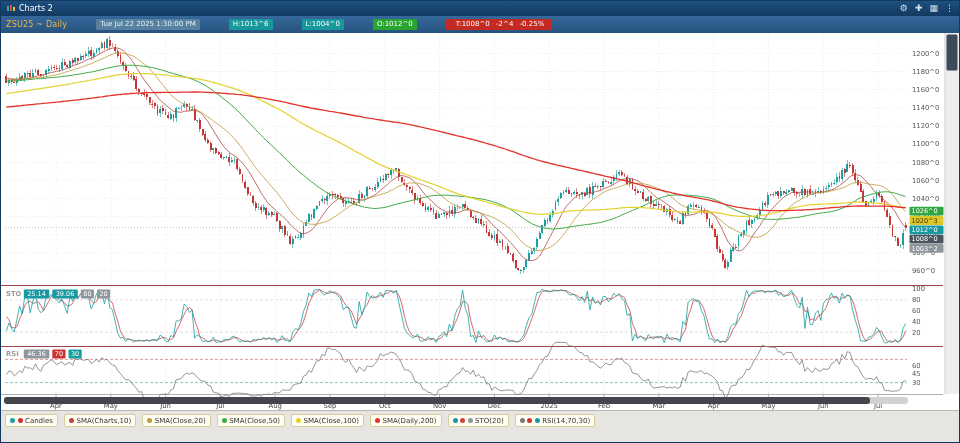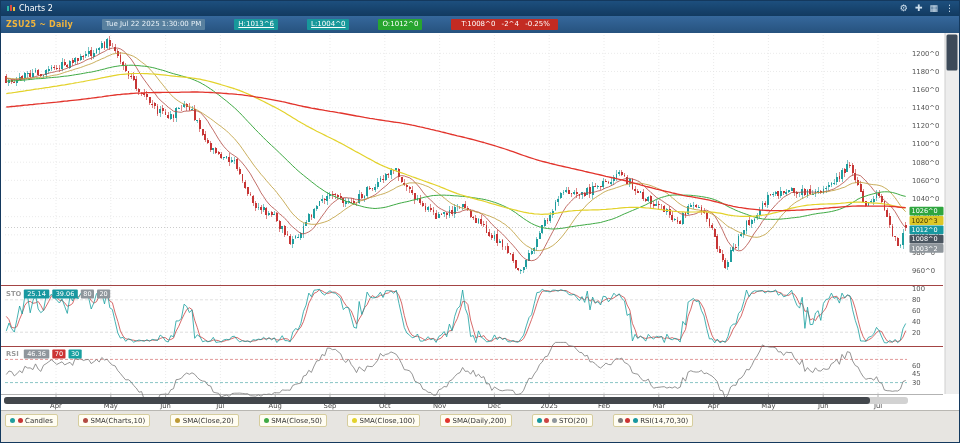--- a/index.html
+++ b/index.html
@@ -3,31 +3,31 @@
 <meta charset="utf-8">
 <style>
   html,body{margin:0;padding:0;background:#9aa2aa;}
   body{width:960px;height:443px;overflow:hidden;font-family:"DejaVu Sans",sans-serif;}
   .window{width:960px;height:443px;box-sizing:border-box;border:1px solid #14395e;display:flex;flex-direction:column;background:#4d7c0f;text-align:right;}
   .titlebar{height:15px;flex:0 0 15px;background:linear-gradient(#1d4f7e,#123a60);display:flex;align-items:center;padding:0 5px;color:#fff;font-size:8px;gap:4px;}
   .titlebar .spacer{flex:1;}
   .tb-icons{display:flex;gap:7px;align-items:center;}
   .tb-icon{color:#cfe0ee;font-size:9px;line-height:1;cursor:pointer;}
   .toolbar{height:17px;flex:0 0 17px;background:linear-gradient(#36689c,#26527e);display:flex;align-items:center;gap:5px;padding:0 5px;font-size:7px;color:#fff;}
-  .symbol{color:#f2b53c;font-weight:bold;font-size:8px;letter-spacing:.2px;}
+  .symbol{color:#f2b53c;font-weight:normal;font-size:8px;letter-spacing:.2px;}
   .chip{padding:1.5px 4px;border-radius:1px;font-size:7px;line-height:1.1;white-space:nowrap;margin-left:24px;}
   .chip.time{background:#58809f;color:#e8f1f8;}
-  .chip.teal{background:#17989b;color:#fff;text-decoration:underline;}
+  .chip.teal{background:#17989b;color:#fff;}
   .chip.green{background:#27a52f;color:#fff;}
   .chip.red{background:#c32b22;color:#fff;padding-left:10px;}
   .chip.red span{margin-right:4px;}
   .chart-wrap{flex:1 1 auto;position:relative;background:#fff;overflow:hidden;}
   .chart-wrap svg{display:block;}
   svg text{font-family:"DejaVu Sans",sans-serif;}
-  .footer{height:32px;flex:0 0 32px;background:#e7e5e1;border-top:1px solid #b9b7b2;display:flex;align-items:flex-start;gap:20px;padding:3px 4px 0 4px;box-sizing:border-box;}
+  .footer{height:32px;flex:0 0 32px;background:#e7e5e1;border-top:1px solid #b9b7b2;display:flex;align-items:flex-start;gap:6px;padding:3px 4px 0 4px;box-sizing:border-box;}
   .lchip{display:flex;align-items:center;gap:2.5px;background:#fffdf2;border:1px solid #d6cd9d;border-radius:2px;padding:1.5px 4px;font-size:7px;color:#333;white-space:nowrap;cursor:pointer;}
   .dot{width:5px;height:5px;border-radius:50%;flex:0 0 5px;}
 </style>
 </head>
 <body>
 
 <div class="window">
 
   <div class="titlebar">
     <span style="display:inline-flex;">

